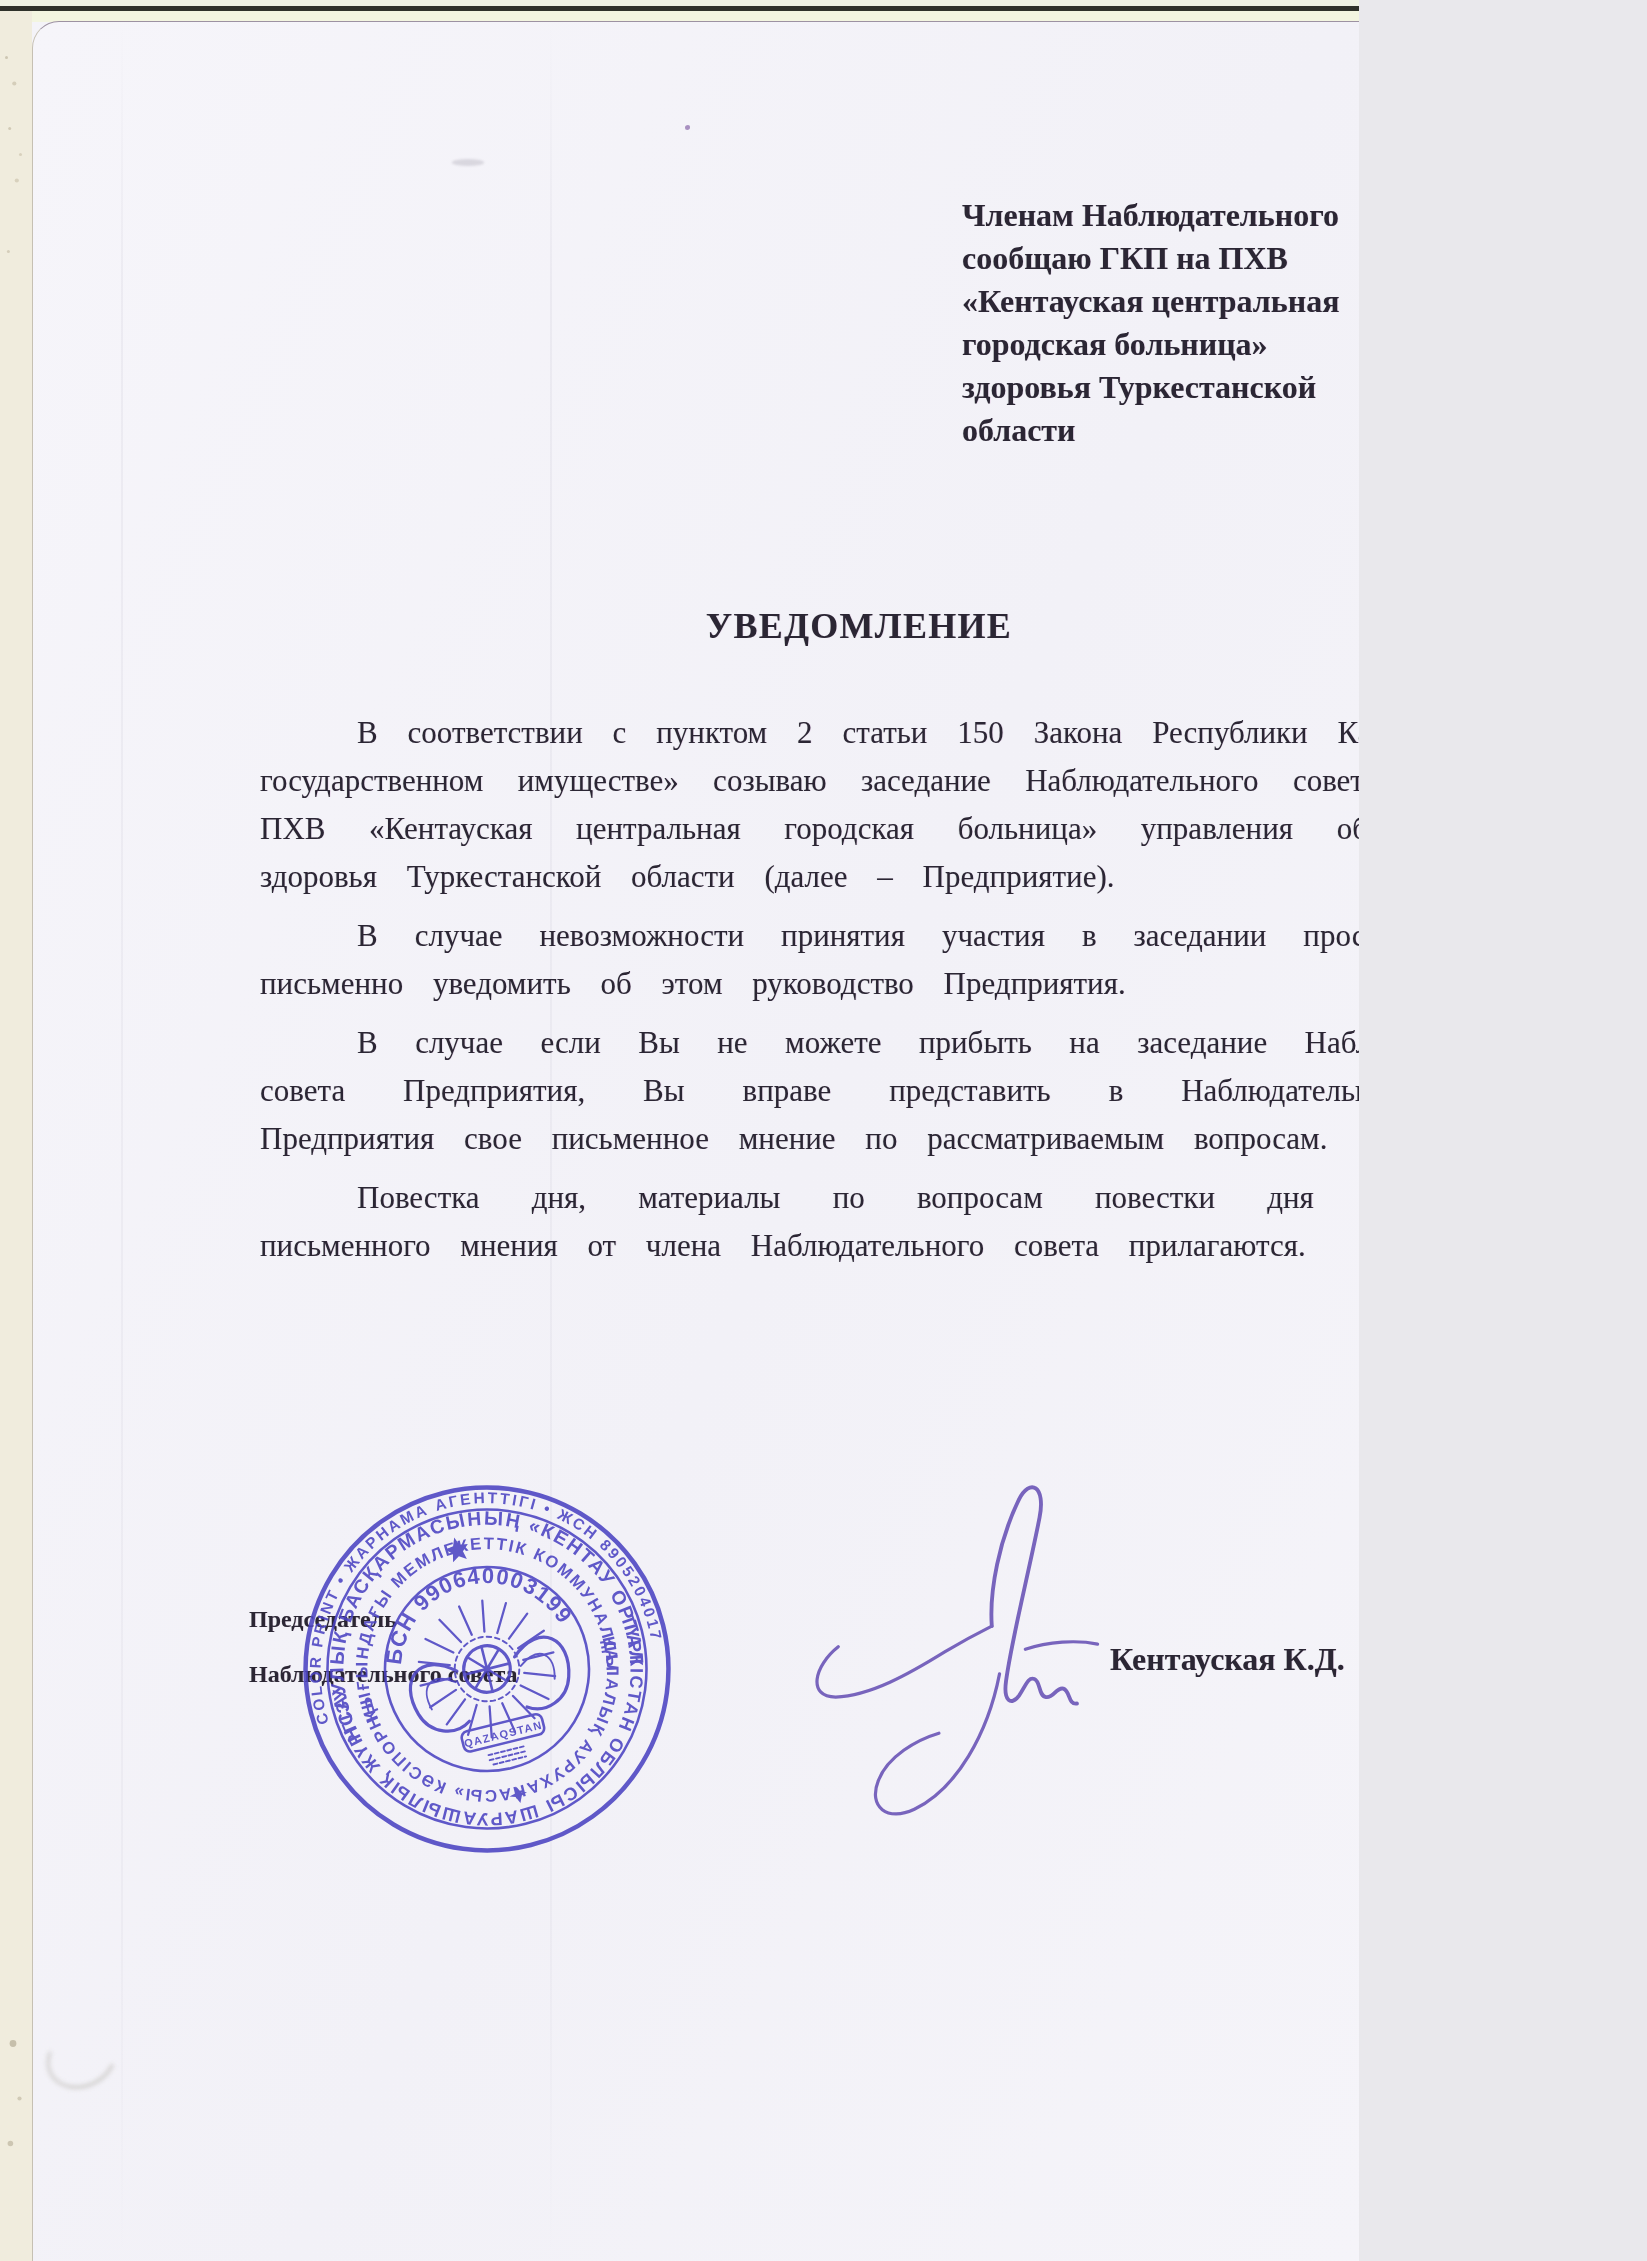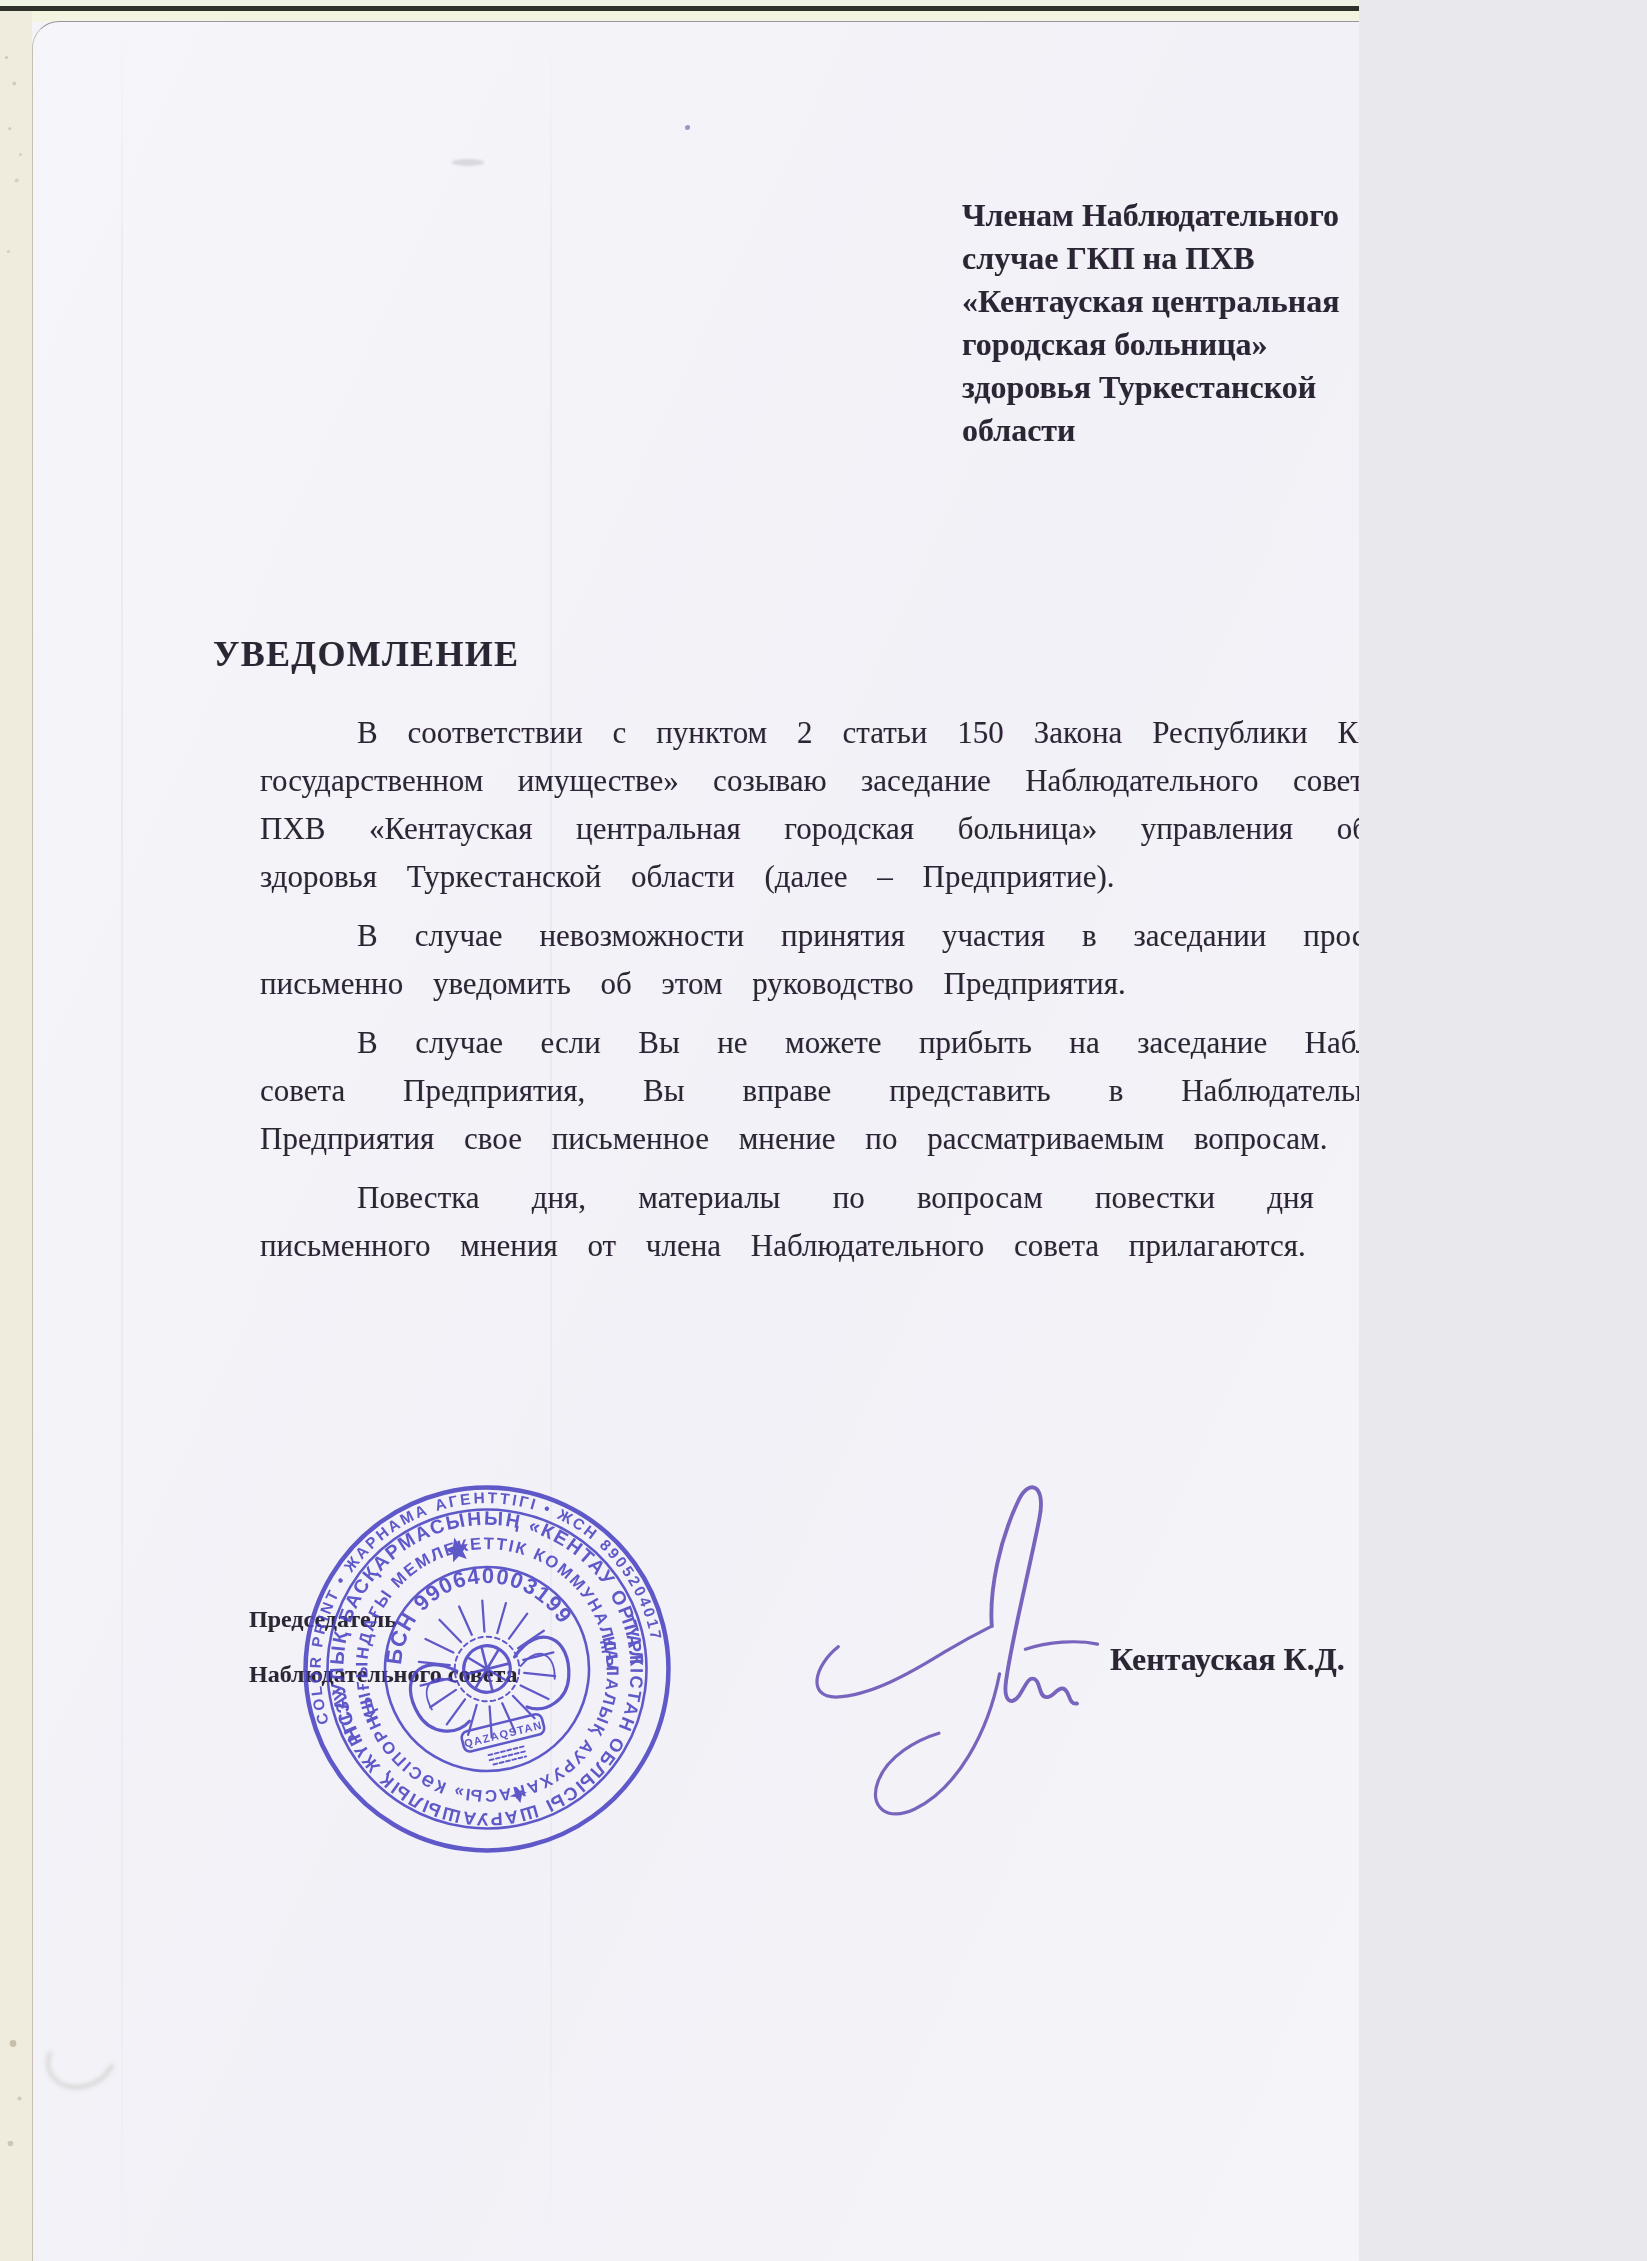--- a/index.html
+++ b/index.html
@@ -26,21 +26,21 @@
   .smudge-a{position:absolute;left:452px;top:159px;width:32px;height:6.5px;background:#d9d7df;
         border-radius:50%;filter:blur(1.3px);}
   .smudge-b{position:absolute;left:45px;top:2028px;width:65px;height:52px;border:4.5px solid transparent;
         border-bottom-color:rgba(150,145,130,.32);border-left-color:rgba(140,135,120,.26);
         border-radius:50%;filter:blur(1.9px);transform:rotate(-25deg);}
 
   
   .ink{color:#2b2634;text-shadow:0.6px 0 0 rgba(160,60,160,.15),-0.6px 0 0 rgba(80,140,80,.13);}
   .addressee{position:absolute;left:962px;top:194px;width:465px;font-weight:bold;
         font-size:32px;line-height:43px;}
-  .doc-title{position:absolute;left:213px;top:633px;width:1292px;text-align:left;font-weight:bold;
+  .doc-title{position:absolute;left:213px;top:605px;width:1292px;text-align:center;font-weight:bold;
         font-size:36px;letter-spacing:1.3px;}
   .body-text{position:absolute;left:249px;top:698px;width:1300px;font-size:31px;line-height:48px;
         text-align:justify;word-spacing:22px;}
   .body-text p{margin:11px;text-indent:97px;}
   .closing-line{position:absolute;left:249px;font-weight:bold;font-size:24px;}
   #position-line-1{top:1606px;} #position-line-2{top:1661px;}
   .signer-name{position:absolute;left:1110px;top:1641px;font-weight:bold;font-size:32px;}
 
   
   .stamp{position:absolute;left:292px;top:1474px;width:390px;height:390px;opacity:.87;}
@@ -59,21 +59,21 @@
   <div class="paper"></div>
   <div class="fold" id="fold-1"></div>
   <div class="fold" id="fold-2"></div>
   <div class="fold" id="fold-3"></div>
   <div class="speck-purple"></div>
   <div class="smudge-a"></div>
   <div class="smudge-b"></div>
 
   <div class="addressee ink">
     <div>Членам Наблюдательного</div>
-    <div>случае ГКП на ПХВ</div>
+    <div>сообщаю ГКП на ПХВ</div>
     <div>«Кентауская центральная</div>
     <div>городская больница»</div>
     <div>здоровья Туркестанской</div>
     <div>области</div>
   </div>
 
   <div class="doc-title ink">УВЕДОМЛЕНИЕ</div>
 
   <div class="body-text ink">
     <p>В соответствии с пунктом 2 статьи 150 Закона Республики Казахстан «О государственном имуществе» созываю заседание Наблюдательного совета ГКП на ПХВ «Кентауская центральная городская больница» управления общественного здоровья Туркестанской области (далее – Предприятие).</p>

